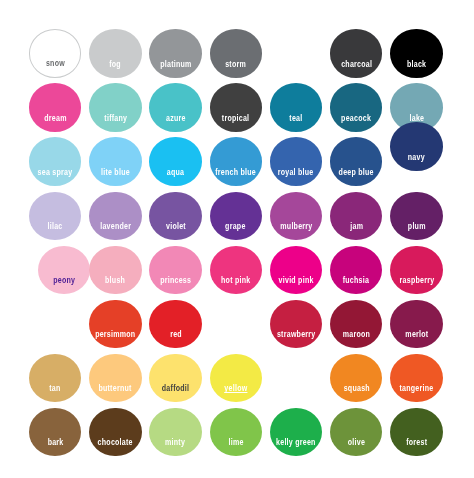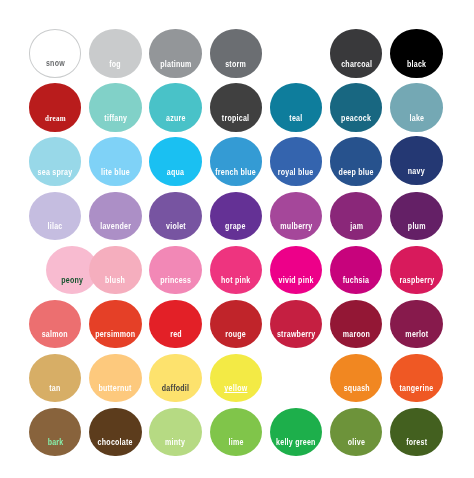--- a/index.html
+++ b/index.html
@@ -36,21 +36,21 @@
     </div>
    <div class="sw" style="left: 209.62px; top: 29.2px; background: rgb(107, 110, 114); color: rgb(255, 255, 255);">
       <span class="lbl">storm</span>
     </div>
    <div class="sw" style="left: 330.1px; top: 29.2px; background: rgb(57, 57, 59); color: rgb(255, 255, 255);">
       <span class="lbl">charcoal</span>
     </div>
    <div class="sw" style="left: 390.34px; top: 29.2px; background: rgb(0, 0, 0); color: rgb(255, 255, 255);">
       <span class="lbl">black</span>
     </div>
-   <div class="sw" style="left: 28.9px; top: 83.3px; background: #b91c1c; color: rgb(255, 255, 255); font-family: Liberation Serif, serif;">
+   <div class="sw" style="left: 28.9px; top: 83.3px; background: #ec4899; color: rgb(255, 255, 255);">
       <span class="lbl">dream</span>
     </div>
    <div class="sw" style="left: 89.14px; top: 83.3px; background: rgb(129, 209, 200); color: rgb(255, 255, 255);">
       <span class="lbl">tiffany</span>
     </div>
    <div class="sw" style="left: 149.38px; top: 83.3px; background: rgb(73, 194, 200); color: rgb(255, 255, 255);">
       <span class="lbl">azure</span>
     </div>
    <div class="sw" style="left: 209.62px; top: 83.3px; background: #404040; color: rgb(255, 255, 255); justify-content: center;">
       <span class="lbl">tropical</span>
@@ -75,21 +75,21 @@
     </div>
    <div class="sw" style="left: 209.62px; top: 137.4px; background: rgb(52, 155, 212); color: rgb(255, 255, 255);">
       <span class="lbl">french blue</span>
     </div>
    <div class="sw" style="left: 269.86px; top: 137.4px; background: rgb(52, 100, 174); color: rgb(255, 255, 255);">
       <span class="lbl">royal blue</span>
     </div>
    <div class="sw" style="left: 330.1px; top: 137.4px; background: rgb(39, 82, 141); color: rgb(255, 255, 255);">
       <span class="lbl">deep blue</span>
     </div>
-   <div class="sw" style="left: 390.34px; top: 136px; background: rgb(36, 56, 115); color: rgb(255, 255, 255); justify-content: center;">
+   <div class="sw" style="left: 390.34px; top: 122px; background: rgb(36, 56, 115); color: rgb(255, 255, 255); justify-content: center;">
       <span class="lbl">navy</span>
     </div>
    <div class="sw" style="left: 28.9px; top: 191.5px; background: rgb(197, 189, 224); color: rgb(255, 255, 255);">
       <span class="lbl">lilac</span>
     </div>
    <div class="sw" style="left: 89.14px; top: 191.5px; background: rgb(172, 143, 198); color: rgb(255, 255, 255);">
       <span class="lbl">lavender</span>
     </div>
    <div class="sw" style="left: 149.38px; top: 191.5px; background: rgb(119, 84, 161); color: rgb(255, 255, 255);">
       <span class="lbl">violet</span>
@@ -99,52 +99,46 @@
     </div>
    <div class="sw" style="left: 269.86px; top: 191.5px; background: rgb(165, 71, 154); color: rgb(255, 255, 255);">
       <span class="lbl">mulberry</span>
     </div>
    <div class="sw" style="left: 330.1px; top: 191.5px; background: rgb(138, 39, 121); color: rgb(255, 255, 255);">
       <span class="lbl">jam</span>
     </div>
    <div class="sw" style="left: 390.34px; top: 191.5px; background: rgb(100, 32, 102); color: rgb(255, 255, 255); text-align: center;">
       <span class="lbl">plum</span>
     </div>
-   <div class="sw" style="left: 46px; top: 245.6px; background: rgb(248, 187, 208); color: #14532d;">
+   <div class="sw" style="left: 38px; top: 245.6px; background: rgb(248, 187, 208); color: #4c1d95;">
       <span class="lbl">peony</span>
     </div>
    <div class="sw" style="left: 89.14px; top: 245.6px; background: rgb(245, 174, 190); color: rgb(255, 255, 255);">
       <span class="lbl">blush</span>
     </div>
    <div class="sw" style="left: 149.38px; top: 245.6px; background: rgb(242, 136, 182); color: rgb(255, 255, 255);">
       <span class="lbl">princess</span>
     </div>
    <div class="sw" style="left: 209.62px; top: 245.6px; background: rgb(238, 52, 127); color: rgb(255, 255, 255);">
       <span class="lbl">hot pink</span>
     </div>
    <div class="sw" style="left: 269.86px; top: 245.6px; background: rgb(237, 0, 137); color: rgb(255, 255, 255);">
       <span class="lbl">vivid pink</span>
     </div>
    <div class="sw" style="left: 330.1px; top: 245.6px; background: rgb(199, 3, 124); color: rgb(255, 255, 255);">
       <span class="lbl">fuchsia</span>
     </div>
    <div class="sw" style="left: 390.34px; top: 245.6px; background: rgb(216, 26, 92); color: rgb(255, 255, 255);">
       <span class="lbl">raspberry</span>
     </div>
-   <div class="sw" style="left: 28.9px; top: 299.7px; background: rgb(236, 111, 112); color: rgb(255, 255, 255);">
-      <span class="lbl">salmon</span>
-    </div>
    <div class="sw" style="left: 89.14px; top: 299.7px; background: rgb(229, 64, 39); color: rgb(255, 255, 255);">
       <span class="lbl">persimmon</span>
     </div>
    <div class="sw" style="left: 149.38px; top: 299.7px; background: rgb(227, 32, 39); color: rgb(255, 255, 255);">
       <span class="lbl">red</span>
-    </div>
-   <div class="sw" style="left: 209.62px; top: 299.7px; background: rgb(192, 36, 42); color: rgb(255, 255, 255);">
-      <span class="lbl">rouge</span>
     </div>
    <div class="sw" style="left: 269.86px; top: 299.7px; background: rgb(197, 31, 65); color: rgb(255, 255, 255);">
       <span class="lbl">strawberry</span>
     </div>
    <div class="sw" style="left: 330.1px; top: 299.7px; background: rgb(147, 23, 53); color: rgb(255, 255, 255);">
       <span class="lbl">maroon</span>
     </div>
    <div class="sw" style="left: 390.34px; top: 299.7px; background: rgb(135, 26, 76); color: rgb(255, 255, 255);">
       <span class="lbl">merlot</span>
     </div>
@@ -159,21 +153,21 @@
     </div>
    <div class="sw" style="left: 209.62px; top: 353.8px; background: rgb(243, 234, 69); color: rgb(255, 255, 255); text-decoration: underline;">
       <span class="lbl">yellow</span>
     </div>
    <div class="sw" style="left: 330.1px; top: 353.8px; background: rgb(241, 135, 33); color: rgb(255, 255, 255);">
       <span class="lbl">squash</span>
     </div>
    <div class="sw" style="left: 390.34px; top: 353.8px; background: rgb(239, 88, 36); color: rgb(255, 255, 255);">
       <span class="lbl">tangerine</span>
     </div>
-   <div class="sw" style="left: 28.9px; top: 407.9px; background: rgb(136, 99, 60); color: #86efac;">
+   <div class="sw" style="left: 28.9px; top: 407.9px; background: rgb(136, 99, 60); color: #ffffff;">
       <span class="lbl">bark</span>
     </div>
    <div class="sw" style="left: 89.14px; top: 407.9px; background: rgb(92, 60, 28); color: rgb(255, 255, 255);">
       <span class="lbl">chocolate</span>
     </div>
    <div class="sw" style="left: 149.38px; top: 407.9px; background: rgb(182, 218, 131); color: rgb(255, 255, 255);">
       <span class="lbl">minty</span>
     </div>
    <div class="sw" style="left: 209.62px; top: 407.9px; background: rgb(128, 197, 74); color: rgb(255, 255, 255);">
       <span class="lbl">lime</span>

